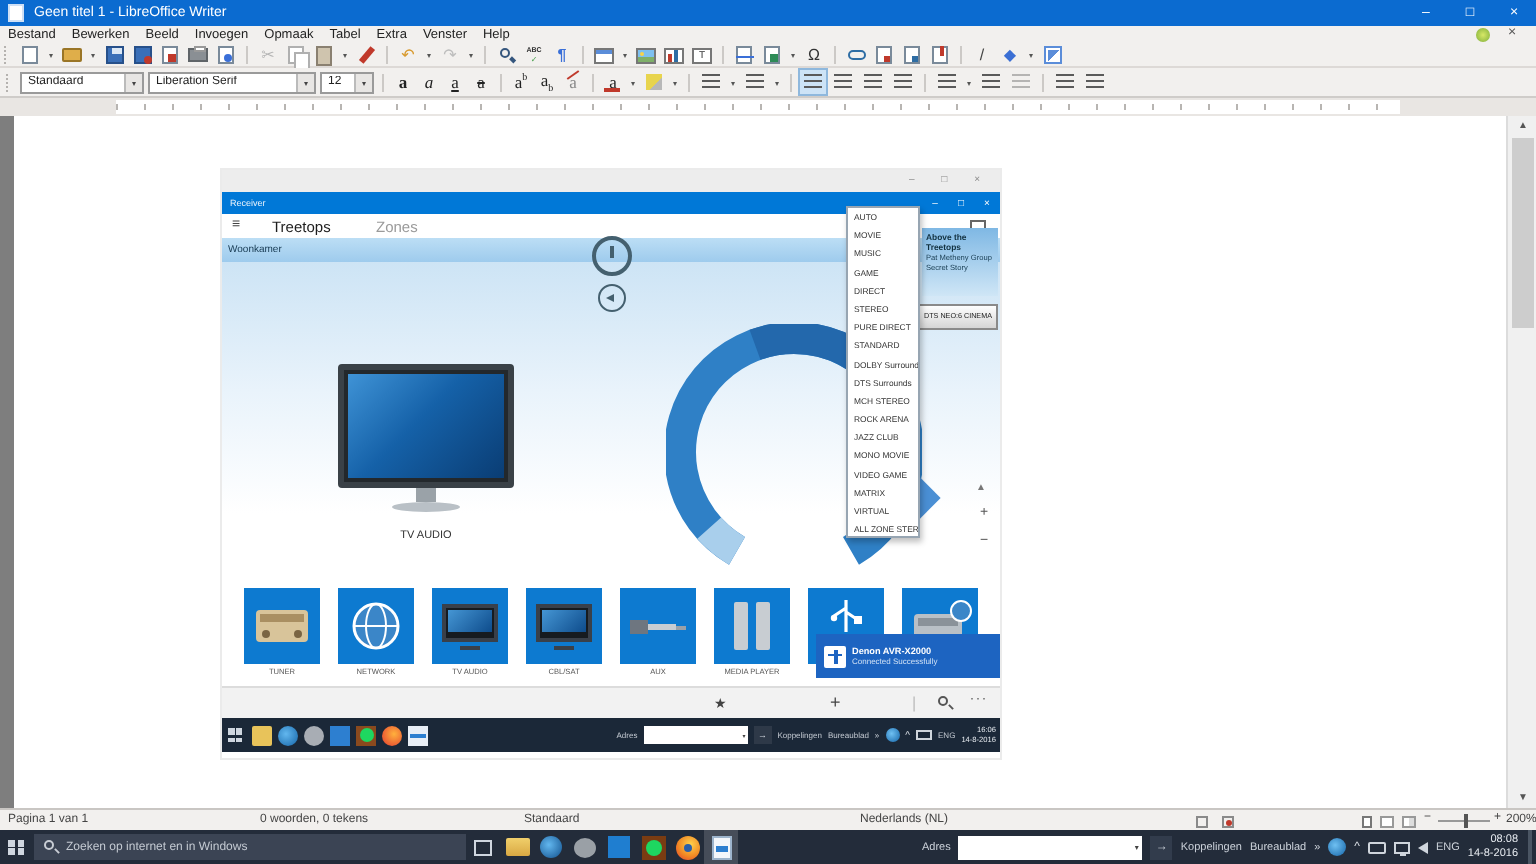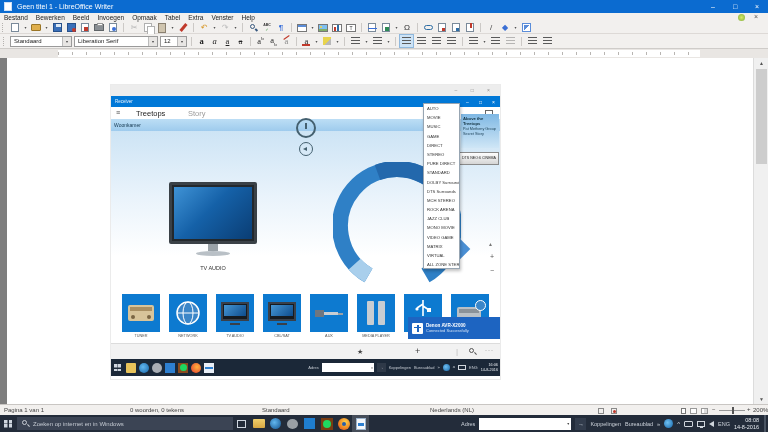--- a/index.html
+++ b/index.html
@@ -329,21 +329,21 @@
         <div class="abs s-title">
           <span class="st">Receiver</span>
           <span class="swc">–</span>
           <span class="swc">□</span>
           <span class="swc">×</span>
         </div>
 
         <div class="abs s-nav">
           <span style="position:absolute;left:5px;top:2px;font-size:7px;color:#444">≡</span>
           <span style="position:absolute;left:25px;top:2px;font-size:7.5px;color:#1d1d1d">Treetops</span>
-          <span style="position:absolute;left:77px;top:2px;font-size:7.5px;color:#9a9a9a">Story</span>
+          <span style="position:absolute;left:77px;top:2px;font-size:7.5px;color:#9a9a9a">Zones</span>
           <i style="left:374px;top:3px;width:8px;height:6px;border:1px solid #666"></i>
         </div>
 
         <div class="abs s-band"><span>Woonkamer</span></div>
 
         <div class="abs s-content"></div>
 
         <div class="abs" style="left:185px;top:33px;width:20px;height:20px;border:2px solid #44606f;border-radius:50%;z-index:5">
           <i style="left:7px;top:3px;width:2px;height:6px;background:#44606f"></i>
         </div>

